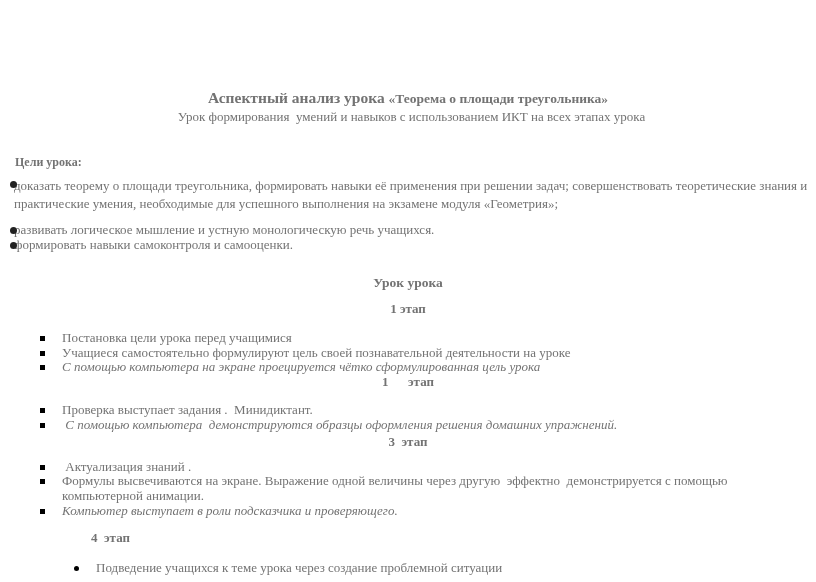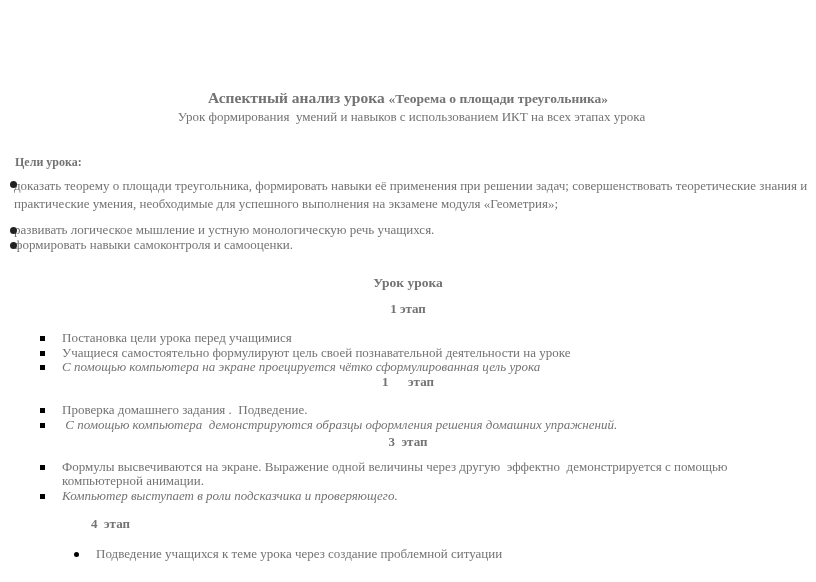--- a/index.html
+++ b/index.html
@@ -116,32 +116,33 @@
     <div class="s-item">
       <span class="s-bullet"></span>
       <span class="pre italic">С помощью компьютера на экране проецируется чётко сформулированная цель урока</span>
     </div>
   </div>
 
   <div class="stage-label stage-label-2">1      этап</div>
   <div class="stage-list-2">
     <div class="s-item">
       <span class="s-bullet"></span>
-      <span class="pre">Проверка домашнего задания .  Подведение.</span>
+      <span class="pre">Проверка выступает задания .  Минидиктант.</span>
     </div>
     <div class="s-item">
       <span class="s-bullet"></span>
       <span class="pre italic"> С помощью компьютера  демонстрируются образцы оформления решения домашних упражнений.</span>
     </div>
   </div>
 
   <div class="stage-label stage-label-3">3  этап</div>
   <div class="stage-list-3">
     <div class="s-item">
       <span class="s-bullet"></span>
+      <span class="pre"> Актуализация знаний .</span>
     </div>
     <div class="s-item">
       <span class="s-bullet"></span>
       <span class="pre">Формулы высвечиваются на экране. Выражение одной величины через другую  эффектно  демонстрируется с помощью компьютерной анимации.</span>
     </div>
     <div class="s-item">
       <span class="s-bullet"></span>
       <span class="pre italic">Компьютер выступает в роли подсказчика и проверяющего.</span>
     </div>
   </div>

